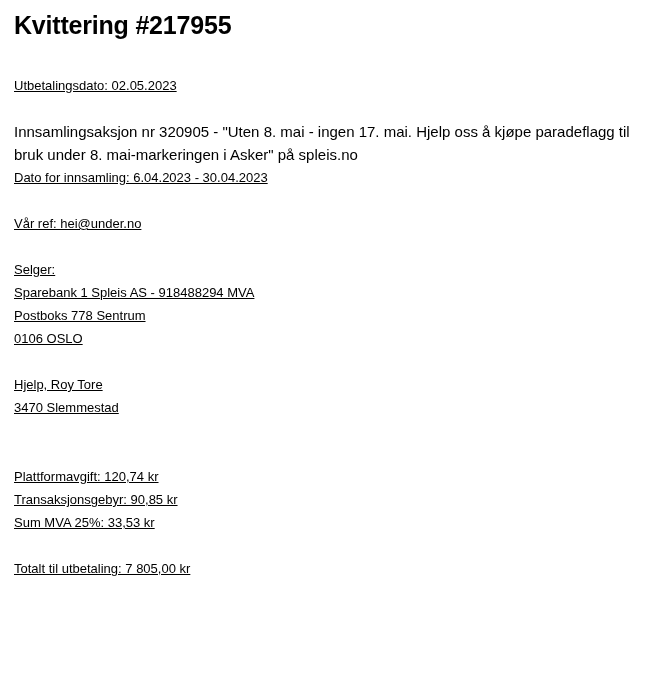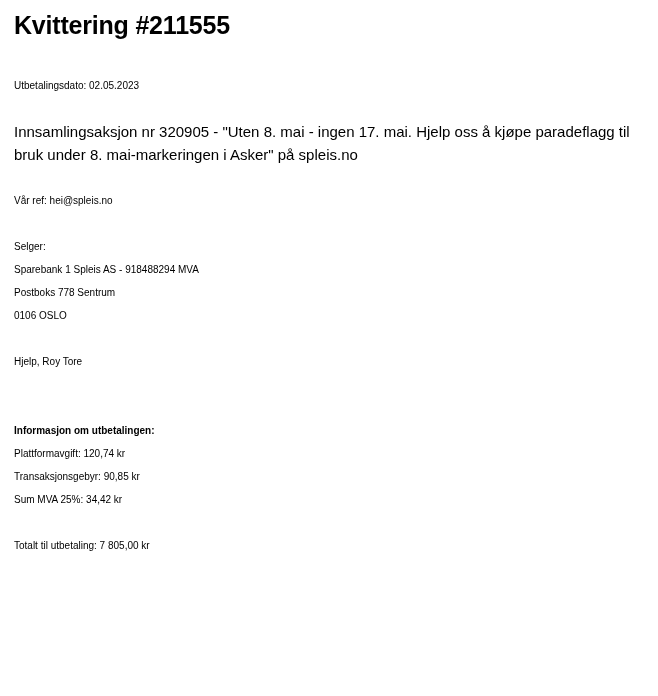--- a/index.html
+++ b/index.html
@@ -19,69 +19,71 @@
     box-sizing: border-box;
   }
   .doc-title {
     font-size: 25px;
     font-weight: bold;
     line-height: 1.2;
     margin: 0 0 0 0;
     letter-spacing: -0.2px;
   }
   .block {
-    font-size: 10px;
+    font-size: 13px;
     line-height: 23px;
+    text-decoration: underline;
   }
   .spacer-lg { height: 34px; }
   .spacer-md { height: 23px; }
   .spacer-sm { height: 23px; }
   .bold { font-weight: bold; }
   .wrap-line {
     font-size: 15px;
     line-height: 23px;
   }
 </style>
 </head>
 <body>
 
 <div class="page">
 
-  <h1 class="doc-title">Kvittering #211555</h1>
+  <h1 class="doc-title">Kvittering #217955</h1>
 
   <div class="spacer-lg"></div>
 
   <div class="block">Utbetalingsdato: 02.05.2023</div>
 
   <div class="spacer-md"></div>
 
   <div class="wrap-line">Innsamlingsaksjon nr 320905 - "Uten 8. mai - ingen 17. mai. Hjelp oss å kjøpe paradeflagg til bruk under 8. mai-markeringen i Asker" på spleis.no</div>
+  <div class="block">Dato for innsamling: 6.04.2023 - 30.04.2023</div>
 
   <div class="spacer-md"></div>
 
-  <div class="block">Vår ref: hei@spleis.no</div>
+  <div class="block">Vår ref: hei@under.no</div>
 
   <div class="spacer-md"></div>
 
   <div class="block">Selger:</div>
   <div class="block">Sparebank 1 Spleis AS - 918488294 MVA</div>
   <div class="block">Postboks 778 Sentrum</div>
   <div class="block">0106 OSLO</div>
 
   <div class="spacer-md"></div>
 
   <div class="block">Hjelp, Roy Tore</div>
+  <div class="block">3470 Slemmestad</div>
 
   <div class="spacer-md"></div>
 
 
   <div class="spacer-md"></div>
 
-  <div class="block bold">Informasjon om utbetalingen:</div>
   <div class="block">Plattformavgift: 120,74 kr</div>
   <div class="block">Transaksjonsgebyr: 90,85 kr</div>
-  <div class="block">Sum MVA 25%: 34,42 kr</div>
+  <div class="block">Sum MVA 25%: 33,53 kr</div>
 
   <div class="spacer-sm"></div>
 
   <div class="block">Totalt til utbetaling: 7 805,00 kr</div>
 
 </div>
 
 </body></html>

